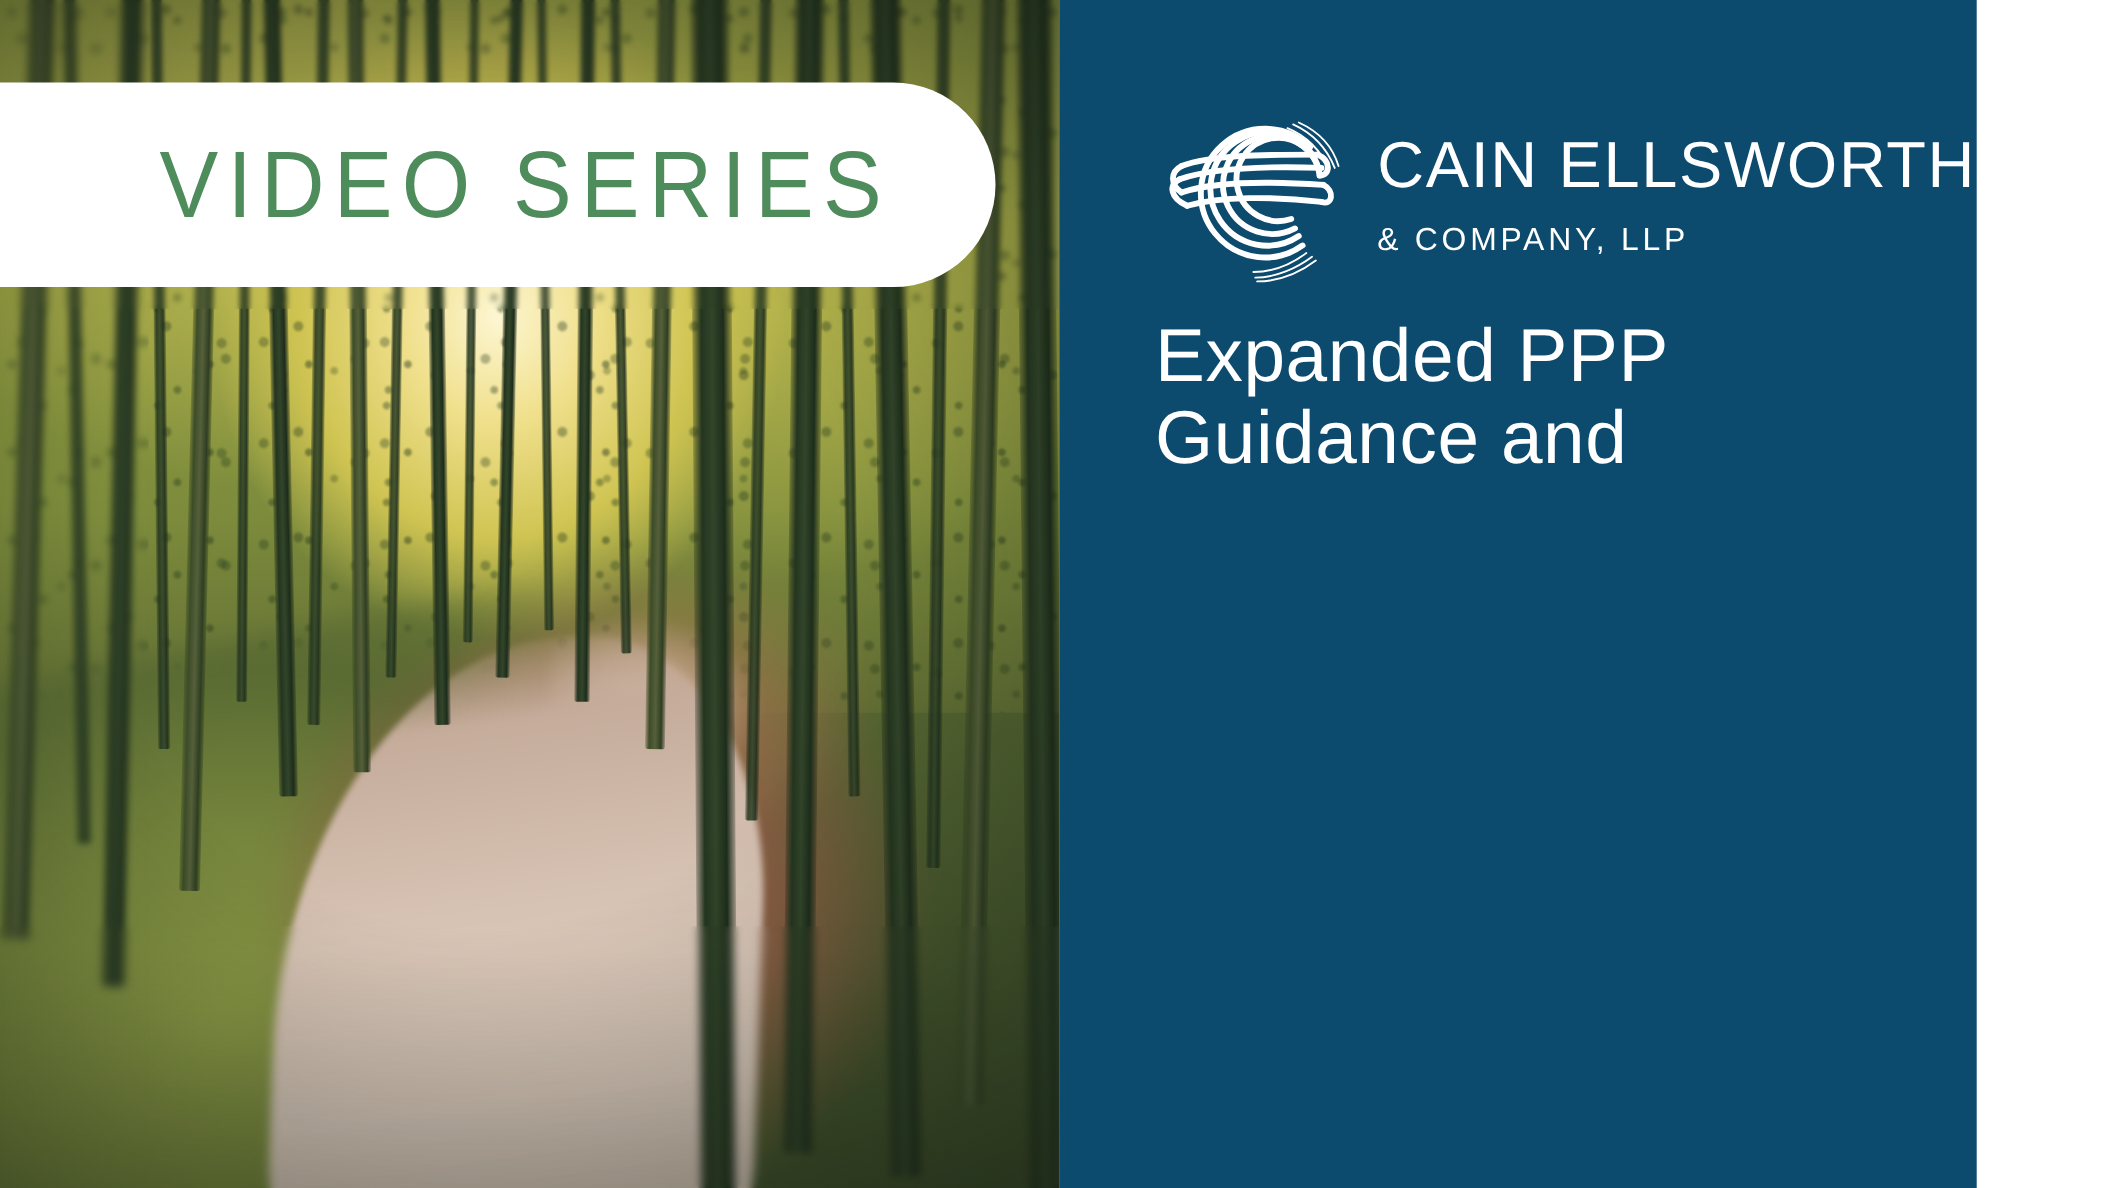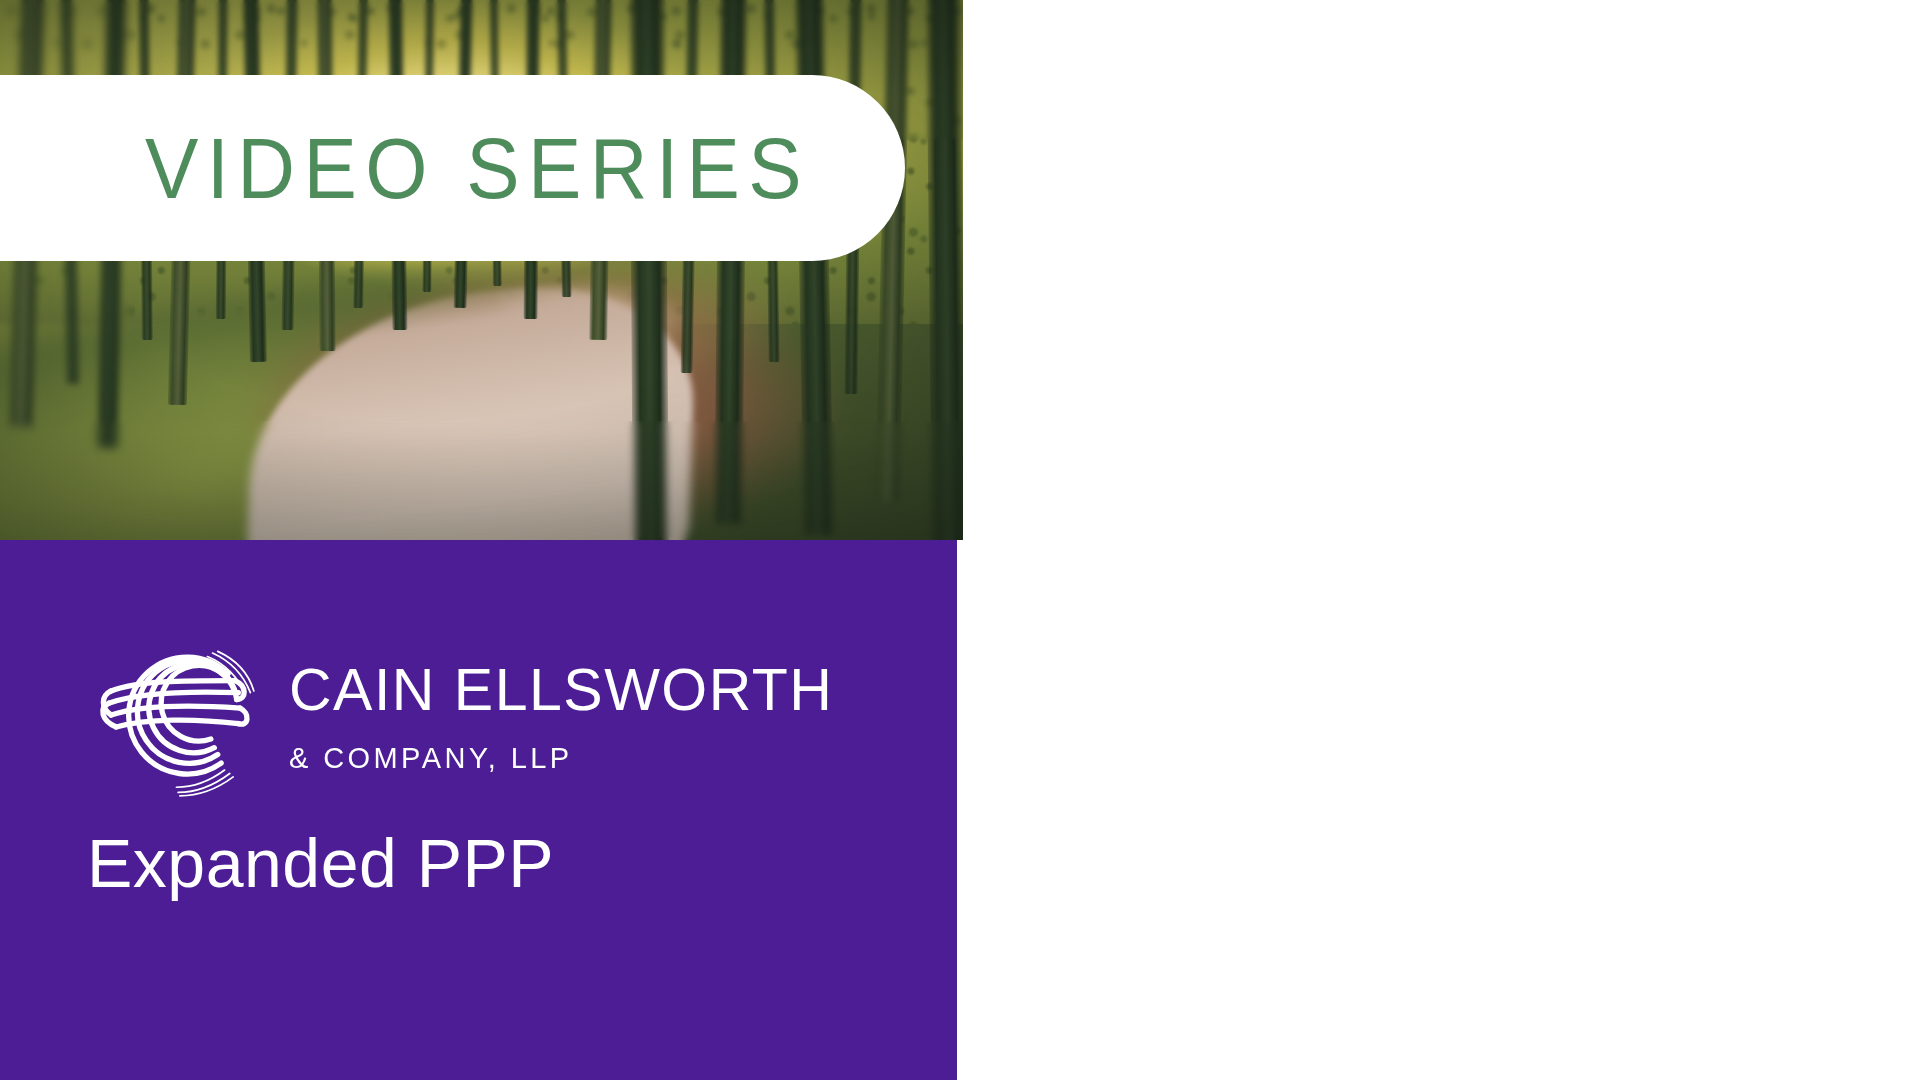--- a/index.html
+++ b/index.html
@@ -8,21 +8,20 @@
     width:1920px; height:1080px;
     overflow:hidden;
     background:#ffffff;
     font-family:"Liberation Sans", sans-serif;
   }
 
   .slide {
     position:relative;
     width:1920px; height:1080px;
     display:flex;
-    flex-direction:column;
   }
 
   
   .photo-panel {
     position:relative;
     width:963px; height:1080px;
     overflow:hidden;
     background:#2b3a2b;
   }
 
@@ -151,22 +150,22 @@
     letter-spacing:9px;
     line-height:1;
     transform: scaleX(.93);
     transform-origin:left center;
     white-space:nowrap;
   }
 
   
   .green-panel {
     position:relative;
-    width:957px; height:1080px;
-    background:#4c1d95;
+    width:834px; height:1080px;
+    background:#0c4a6e;
     padding:0;
   }
 
   .brand {
     position:absolute;
     left:87px; top:86px;
     display:flex;
     align-items:center;
     gap:30px;
   }
@@ -292,16 +291,17 @@
       </svg>
 
       <div class="brand-text">
         <div class="brand-name">CAIN ELLSWORTH</div>
         <div class="brand-sub">&amp; COMPANY, LLP</div>
       </div>
     </div>
 
     <div class="headline">
       <span class="ln">Expanded PPP</span>
+      <span class="ln">Guidance and</span>
     </div>
 
   </div>
 </div>
 
 </body></html>

